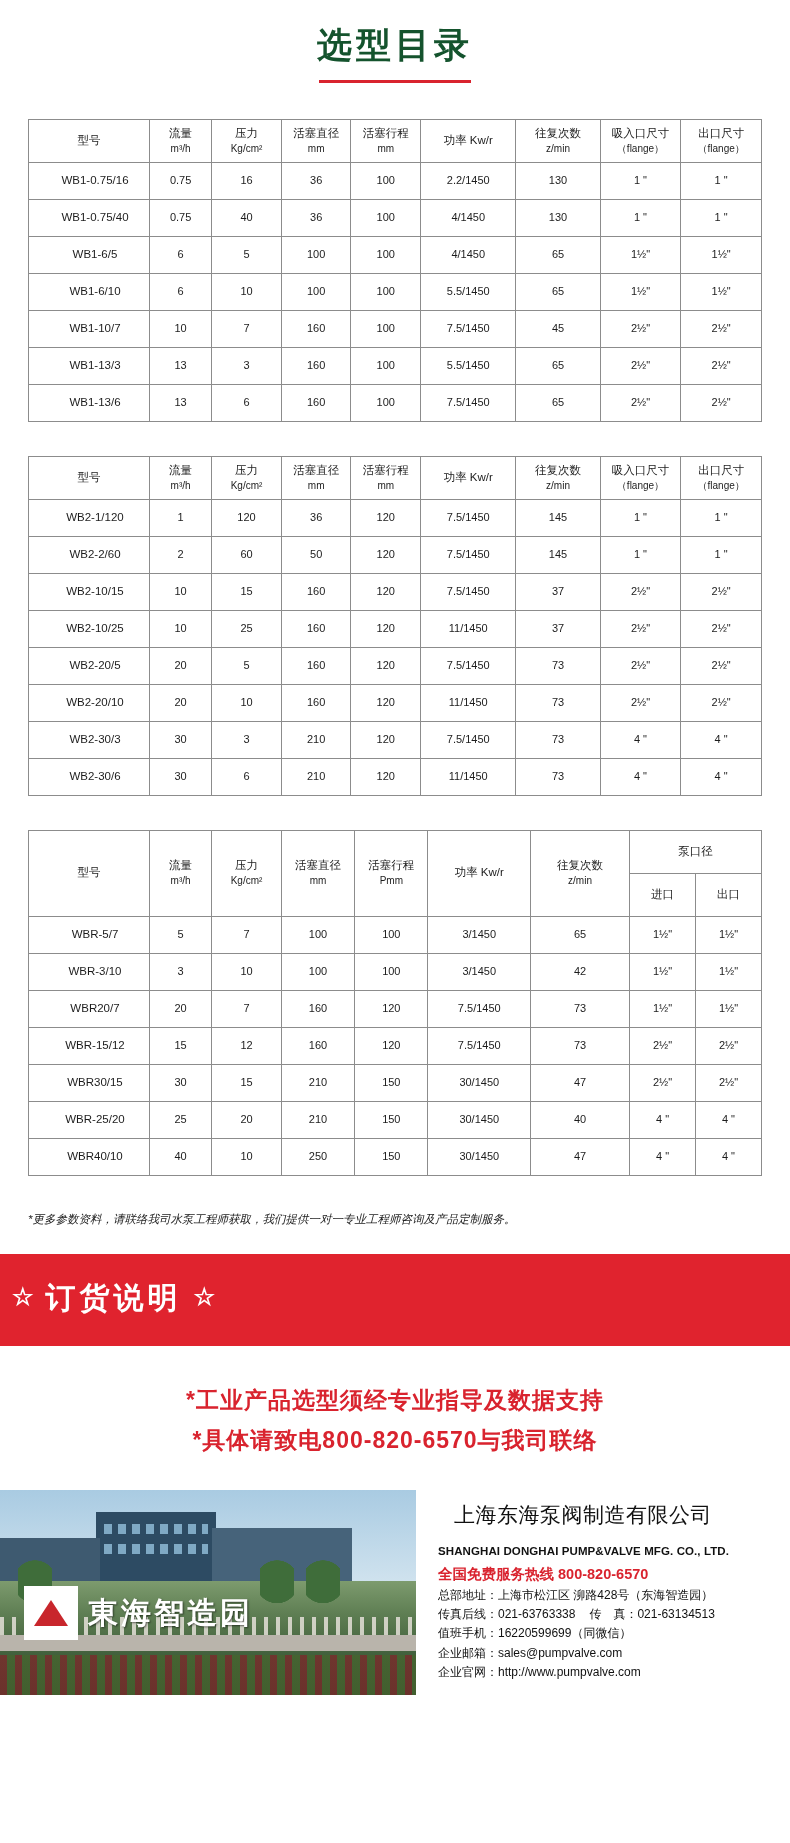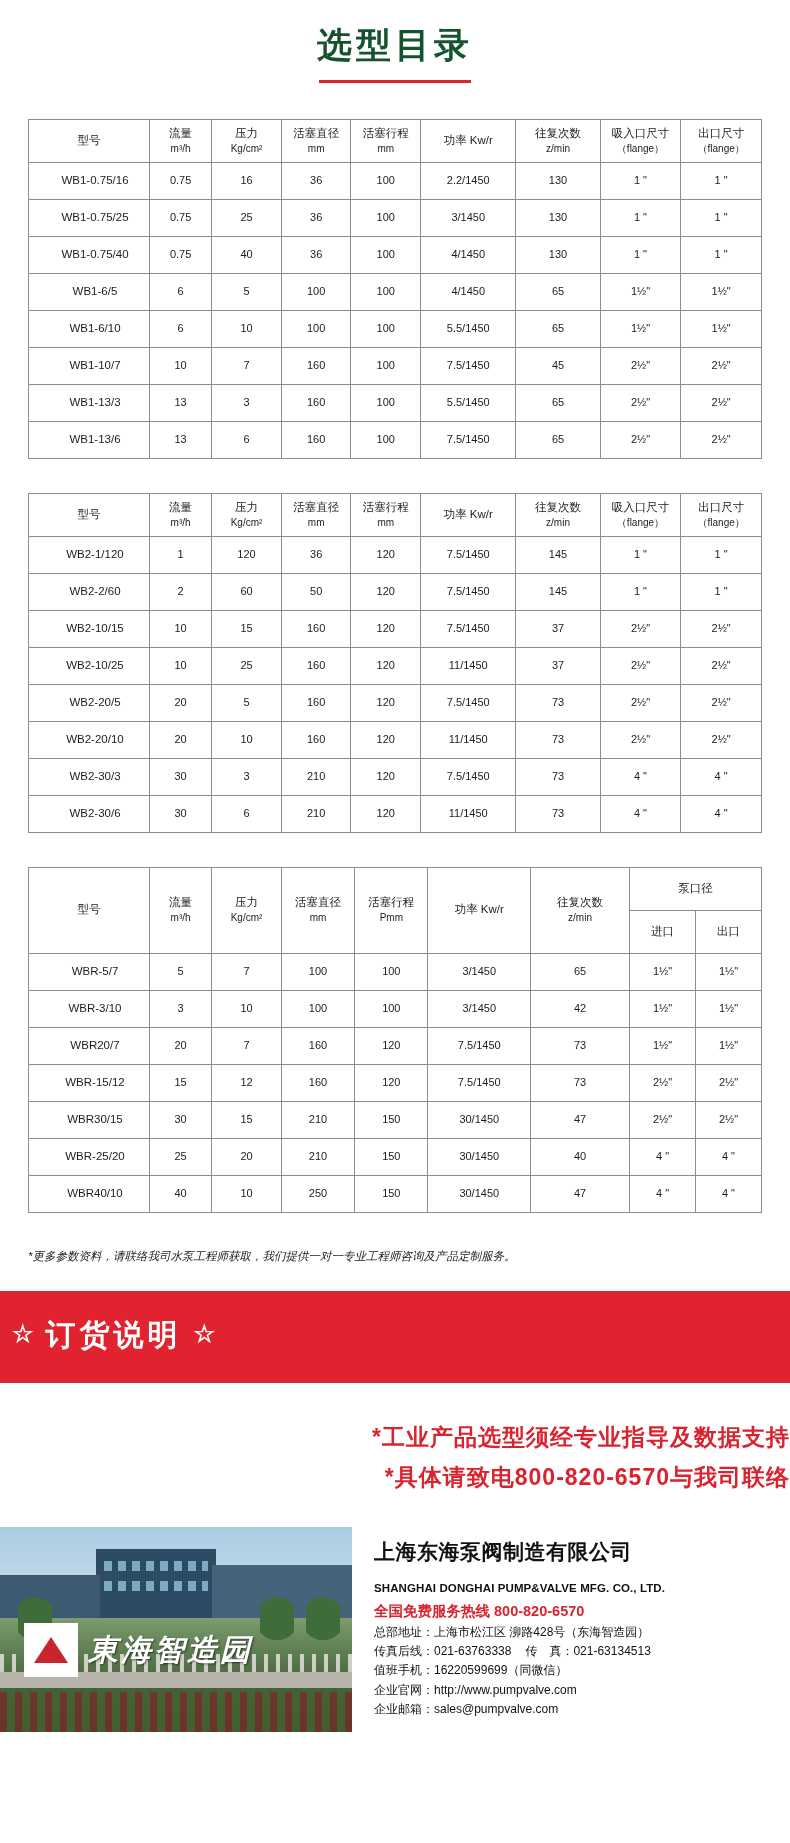--- a/index.html
+++ b/index.html
@@ -108,36 +108,34 @@
     background: #ffffff;
     padding: 34px 0 30px 0;
     text-align: center;
   }
   .order-line {
     color: #d9232e;
     font-size: 23px;
     font-weight: bold;
     line-height: 1.75;
     letter-spacing: 1px;
-    text-align: right;
   }
 
   
   .footer {
     display: flex;
     align-items: stretch;
     background: #fff;
     height: 205px;
   }
   .footer-photo {
-    width: 352px;
+    width: 416px;
     position: relative;
     overflow: hidden;
     background: linear-gradient(#9fc4dd 0%, #b7d3e6 38%, #8fae88 39%, #6f8f62 60%, #4d6b45 100%);
-    font-style: italic;
   }
   
   .ph-sky {
     position: absolute; left: 0; top: 0; right: 0; height: 44%;
     background: linear-gradient(#a9cbe2, #cfe2ee);
   }
   .ph-bldg-a {
     position: absolute; left: 96px; top: 22px; width: 120px; height: 74px;
     background: #2d4b63;
   }
@@ -203,23 +201,24 @@
     white-space: nowrap;
   }
 
   .footer-info {
     flex: 1;
     padding: 10px 0 0 22px;
     line-height: 1.45;
   }
   .f-company {
     font-size: 21px;
-    font-weight: bold;
+    font-weight: normal;
     color: #111;
     letter-spacing: .5px;
+    margin-left: 16px;
   }
   .f-company-en {
     font-size: 11.5px;
     font-weight: bold;
     color: #111;
     margin-top: 12px;
     letter-spacing: .1px;
   }
   .f-hotline {
     font-size: 14.5px;
@@ -273,31 +272,20 @@
         </tr>
       </thead>
       <tbody>
         <tr>
           <td class="model">WB1-0.75/16</td>
           <td>0.75</td>
           <td>16</td>
           <td>36</td>
           <td>100</td>
           <td>2.2/1450</td>
-          <td>130</td>
-          <td>1 "</td>
-          <td>1 "</td>
-        </tr>
-        <tr>
-          <td class="model">WB1-0.75/25</td>
-          <td>0.75</td>
-          <td>25</td>
-          <td>36</td>
-          <td>100</td>
-          <td>3/1450</td>
           <td>130</td>
           <td>1 "</td>
           <td>1 "</td>
         </tr>
         <tr>
           <td class="model">WB1-0.75/40</td>
           <td>0.75</td>
           <td>40</td>
           <td>36</td>
           <td>100</td>
@@ -625,18 +613,18 @@
       </div>
     </div>
 
     <div class="footer-info">
       <div class="f-company">上海东海泵阀制造有限公司</div>
       <div class="f-company-en">SHANGHAI DONGHAI PUMP&amp;VALVE MFG. CO., LTD.</div>
       <div class="f-hotline">全国免费服务热线  800-820-6570</div>
       <div class="f-row"><span>总部地址：上海市松江区  泖路428号（东海智造园）</span></div>
       <div class="f-row"><span>传真后线：021-63763338</span><span class="gap"></span><span>传　真：021-63134513</span></div>
       <div class="f-row"><span>值班手机：16220599699（同微信）</span></div>
+      <div class="f-row"><span>企业邮箱：sales@pumpvalve.com</span></div>
       <div class="f-row"><span>企业官网：http://www.pumpvalve.com</span></div>
-      <div class="f-row"><span>企业邮箱：sales@pumpvalve.com</span></div>
     </div>
   </div>
 
 </div>
 
 </body></html>

